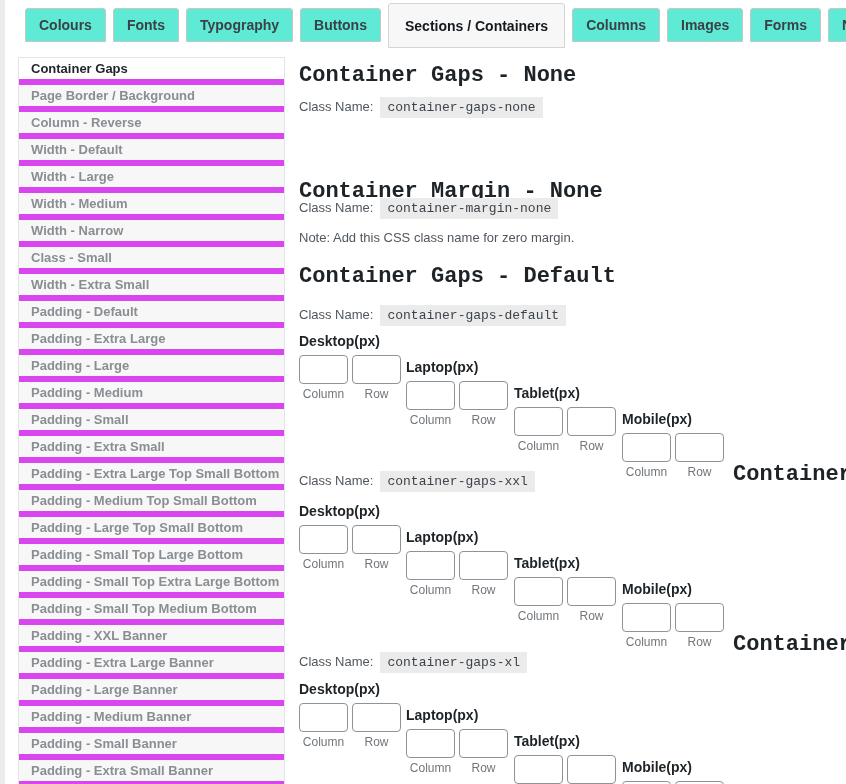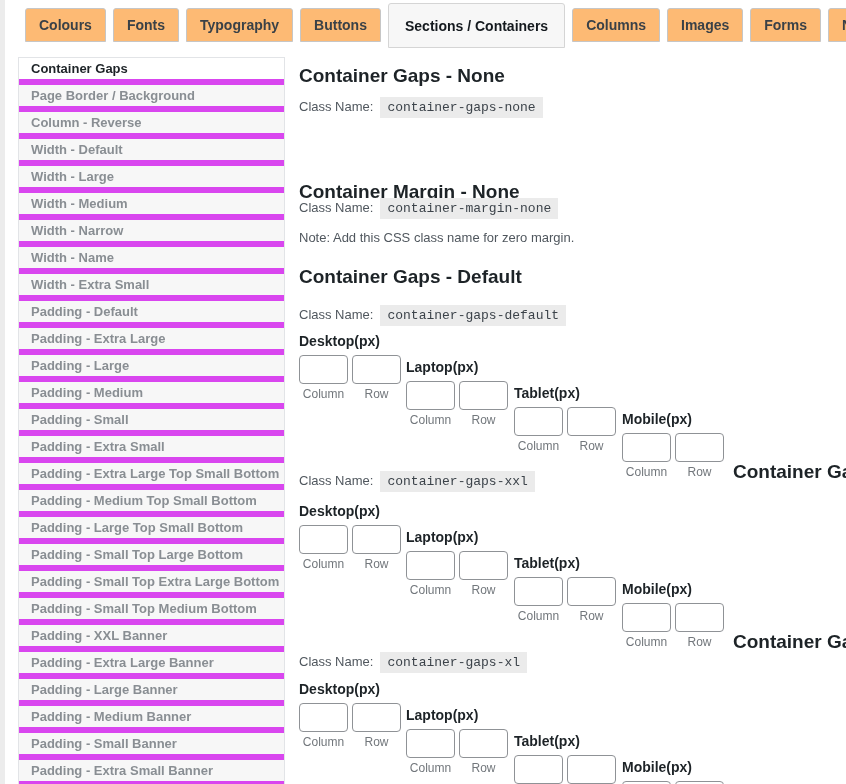--- a/index.html
+++ b/index.html
@@ -3,36 +3,36 @@
 <meta charset="utf-8">
 <style>
   html,body{margin:0;padding:0;}
   body{width:846px;height:784px;overflow:hidden;position:relative;background:#ffffff;
        font-family:"Liberation Sans",sans-serif;}
   .left-strip{position:absolute;left:0;top:0;width:5px;height:100%;background:#ececec;z-index:5;}
 
   
   .tabbar{position:absolute;left:25px;top:3px;display:flex;align-items:flex-start;gap:7px;z-index:2;}
   .tab{margin-top:5px;height:34px;box-sizing:border-box;display:flex;align-items:center;
-       padding:0 13px;background:#fdba74;border:1px solid #c6c6c6;border-radius:3px 3px 0 0;
+       padding:0 13px;background:#5eead4;border:1px solid #c6c6c6;border-radius:3px 3px 0 0;
        font-size:14px;font-weight:600;color:#3a4147;cursor:pointer;white-space:nowrap;}
   .tab.active{margin-top:0;height:45px;background:#f7f7f7;border-color:#d5d5d5;color:#14191e;padding:0 16px;}
 
   
   .sidebar{position:absolute;left:18px;top:57px;width:267px;box-sizing:border-box;
            border:1px solid #e2e4e7;border-bottom:none;background:#f7f7f7;z-index:1;}
   .side-item{height:27px;box-sizing:border-box;display:flex;align-items:center;padding:0 12px;
              border-bottom:6px solid #d946ef;font-size:13px;font-weight:600;color:#898e93;
              background:#f7f7f7;cursor:pointer;white-space:nowrap;overflow:hidden;}
   .side-item.active{background:#ffffff;color:#1d2327;}
 
   
   .main{position:absolute;left:299px;top:60px;width:547px;height:724px;overflow:hidden;}
   .main > *{position:absolute;left:0;margin:0;}
-  .sec-title{font-size:19px;line-height:20px;font-weight:600;color:#1d2327;white-space:nowrap;}
+  .sec-title{font-size:22px;line-height:20px;font-weight:600;color:#1d2327;white-space:nowrap;font-family:Liberation Mono, monospace;}
   .class-line{font-size:13px;line-height:22px;color:#50575e;white-space:nowrap;}
   .class-line code{font-family:"Liberation Mono","DejaVu Sans Mono",monospace;font-size:13px;
                    background:#ebebeb;color:#3c434a;padding:3px 7px;margin-left:7px;}
   .note{font-size:13px;line-height:16px;color:#50575e;white-space:nowrap;}
 
   
   .dev-row{width:547px;height:152px;}
   .dev-group{position:absolute;width:104px;}
   .dev-label{font-size:14px;line-height:16px;font-weight:600;color:#1d2327;margin-bottom:6px;white-space:nowrap;}
   .gap-inputs{display:flex;gap:4px;}
@@ -61,21 +61,21 @@
   </nav>
 
 <aside class="sidebar">
     <div class="side-item active">Container Gaps</div>
     <div class="side-item">Page Border / Background</div>
     <div class="side-item">Column - Reverse</div>
     <div class="side-item">Width - Default</div>
     <div class="side-item">Width - Large</div>
     <div class="side-item">Width - Medium</div>
     <div class="side-item">Width - Narrow</div>
-    <div class="side-item">Width - Name</div>
+    <div class="side-item">Class - Small</div>
     <div class="side-item">Width - Extra Small</div>
     <div class="side-item">Padding - Default</div>
     <div class="side-item">Padding - Extra Large</div>
     <div class="side-item">Padding - Large</div>
     <div class="side-item">Padding - Medium</div>
     <div class="side-item">Padding - Small</div>
     <div class="side-item">Padding - Extra Small</div>
     <div class="side-item">Padding - Extra Large Top Small Bottom</div>
     <div class="side-item">Padding - Medium Top Small Bottom</div>
     <div class="side-item">Padding - Large Top Small Bottom</div>

